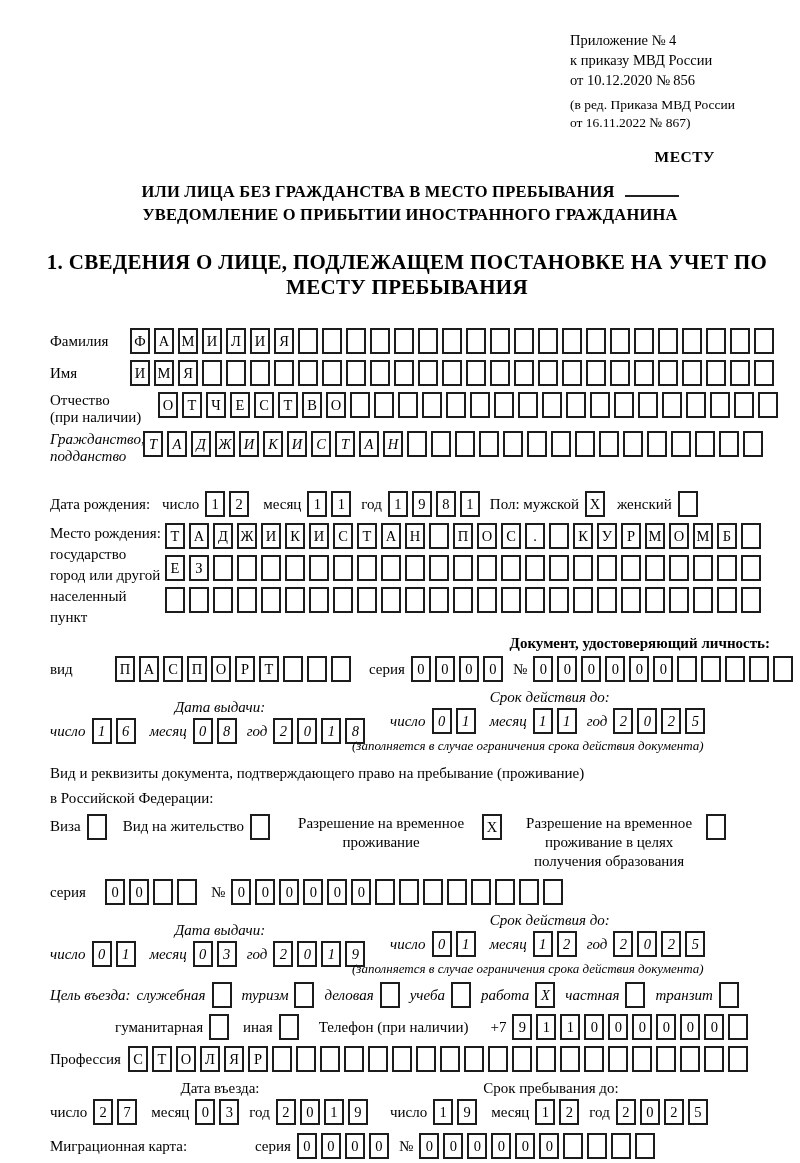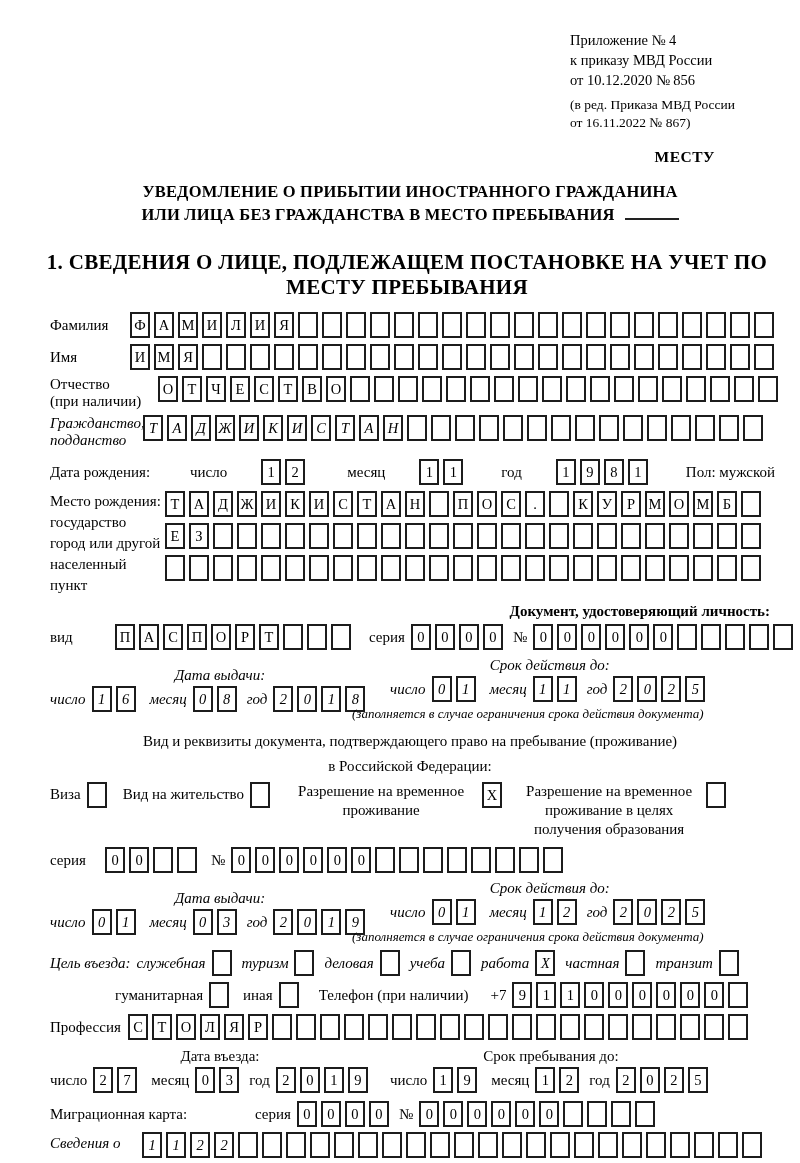--- a/index.html
+++ b/index.html
@@ -30,42 +30,42 @@
   .rowgap{margin-bottom:6px;}
   .dlab{flex:none;margin-right:6px;}
   .ml6{margin-left:6px;}.ml10{margin-left:10px;}
   .ml12{margin-left:12px;}.ml14{margin-left:14px;}.ml16{margin-left:16px;}.ml20{margin-left:20px;}
   .dates{display:flex;align-items:center;}
   .dcol{display:flex;flex-direction:column;}
   .dhead{text-align:center;line-height:20px;}
   .dline{display:flex;align-items:center;margin-top:1px;}
   .dnote{font-size:13px;line-height:17px;margin-top:3px;white-space:nowrap;margin-left:-38px;}
   .center-bold{text-align:right;font-weight:bold;margin-top:5px;line-height:20px;}
-  .intro{line-height:25px;margin-top:7px;text-align:center;}
+  .intro{line-height:25px;margin-top:7px;}
   .mt3{margin-top:3px;}.mt5{margin-top:5px;font-style:italic;}.mt6{margin-top:6px;}.mt8{margin-top:8px;}
-  .mt10{margin-top:10px;gap:28px;}.mt16{margin-top:12px;justify-content:space-between;}
+  .mt10{margin-top:26px;}.mt16{margin-top:28px;justify-content:space-between;}
 </style>
 </head>
 <body>
 
 <div class="page">
 
   <div class="annex">
     <div>Приложение № 4</div>
     <div>к приказу МВД России</div>
     <div>от 10.12.2020 № 856</div>
     <div class="note first">(в ред. Приказа МВД России</div>
     <div class="note">от 16.11.2022 № 867)</div>
   </div>
 
   <div class="form-label">МЕСТУ</div>
 
   <div class="title">
+    <div><span>ИЛИ ЛИЦА БЕЗ ГРАЖДАНСТВА В МЕСТО ПРЕБЫВАНИЯ</span><span class="t-underline"></span></div>
     <div>УВЕДОМЛЕНИЕ О ПРИБЫТИИ ИНОСТРАННОГО ГРАЖДАНИНА</div>
-    <div><span>ИЛИ ЛИЦА БЕЗ ГРАЖДАНСТВА В МЕСТО ПРЕБЫВАНИЯ</span><span class="t-underline"></span></div>
   </div>
 
   <div class="sec-heading">1. СВЕДЕНИЯ О ЛИЦЕ, ПОДЛЕЖАЩЕМ ПОСТАНОВКЕ НА УЧЕТ ПО МЕСТУ ПРЕБЫВАНИЯ</div>
 
   <div class="frow mt16">
     <span class="flabel" style="width:80px">Фамилия</span>
     <span class="boxes">
         <span class="cell">Ф</span>
         <span class="cell">А</span>
         <span class="cell">М</span>

